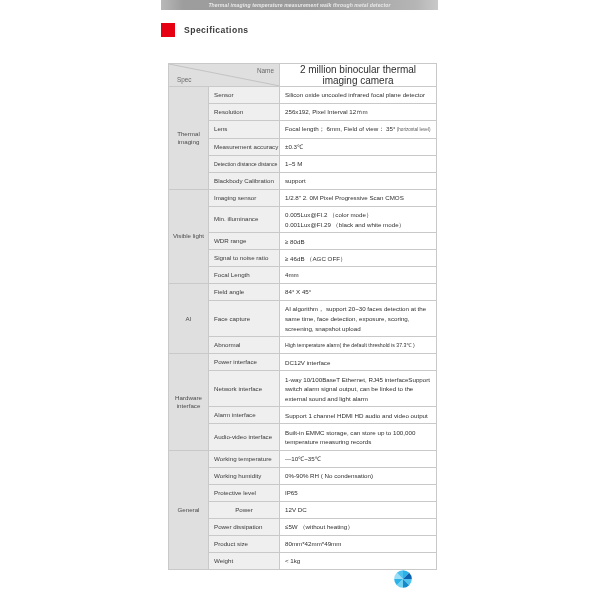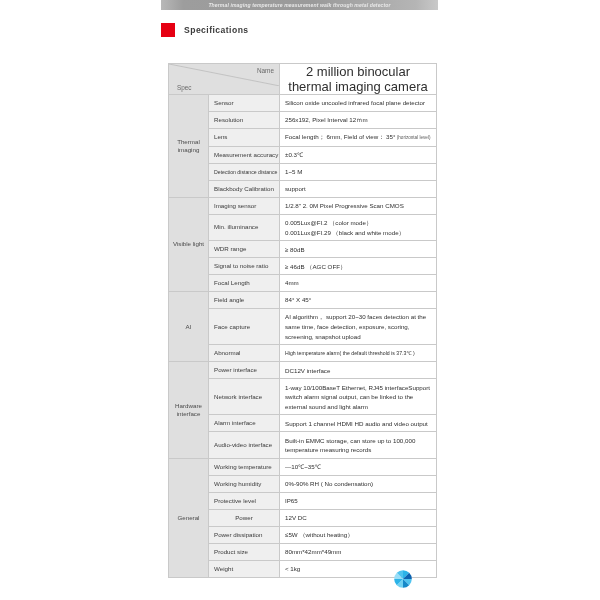--- a/index.html
+++ b/index.html
@@ -138,21 +138,21 @@
   td.corner .name-lbl {
     position: absolute;
     right: 5px;
     top: 3px;
     font-size: 6.4px;
     color: #6a6a6a;
   }
   td.header-value {
     background: #ffffff;
     text-align: center;
-    font-size: 13px;
+    font-size: 10px;
     color: #2f2f2f;
     height: 22px;
     padding: 0 3px;
   }
 
   
   .footer-logo {
     position: absolute;
     left: 392px;
     top: 568px;

